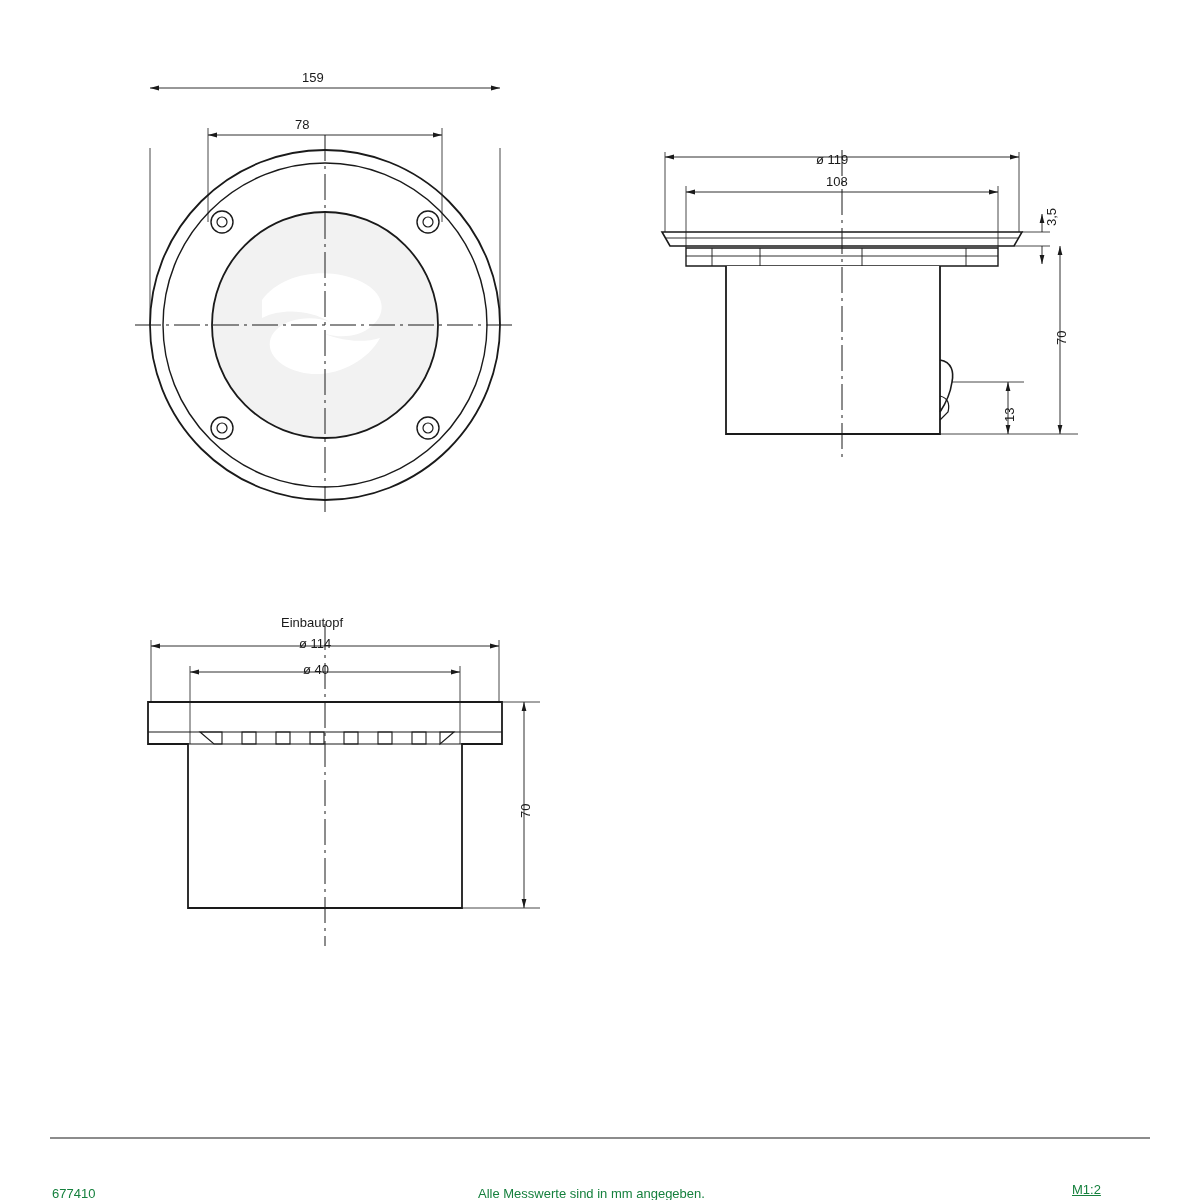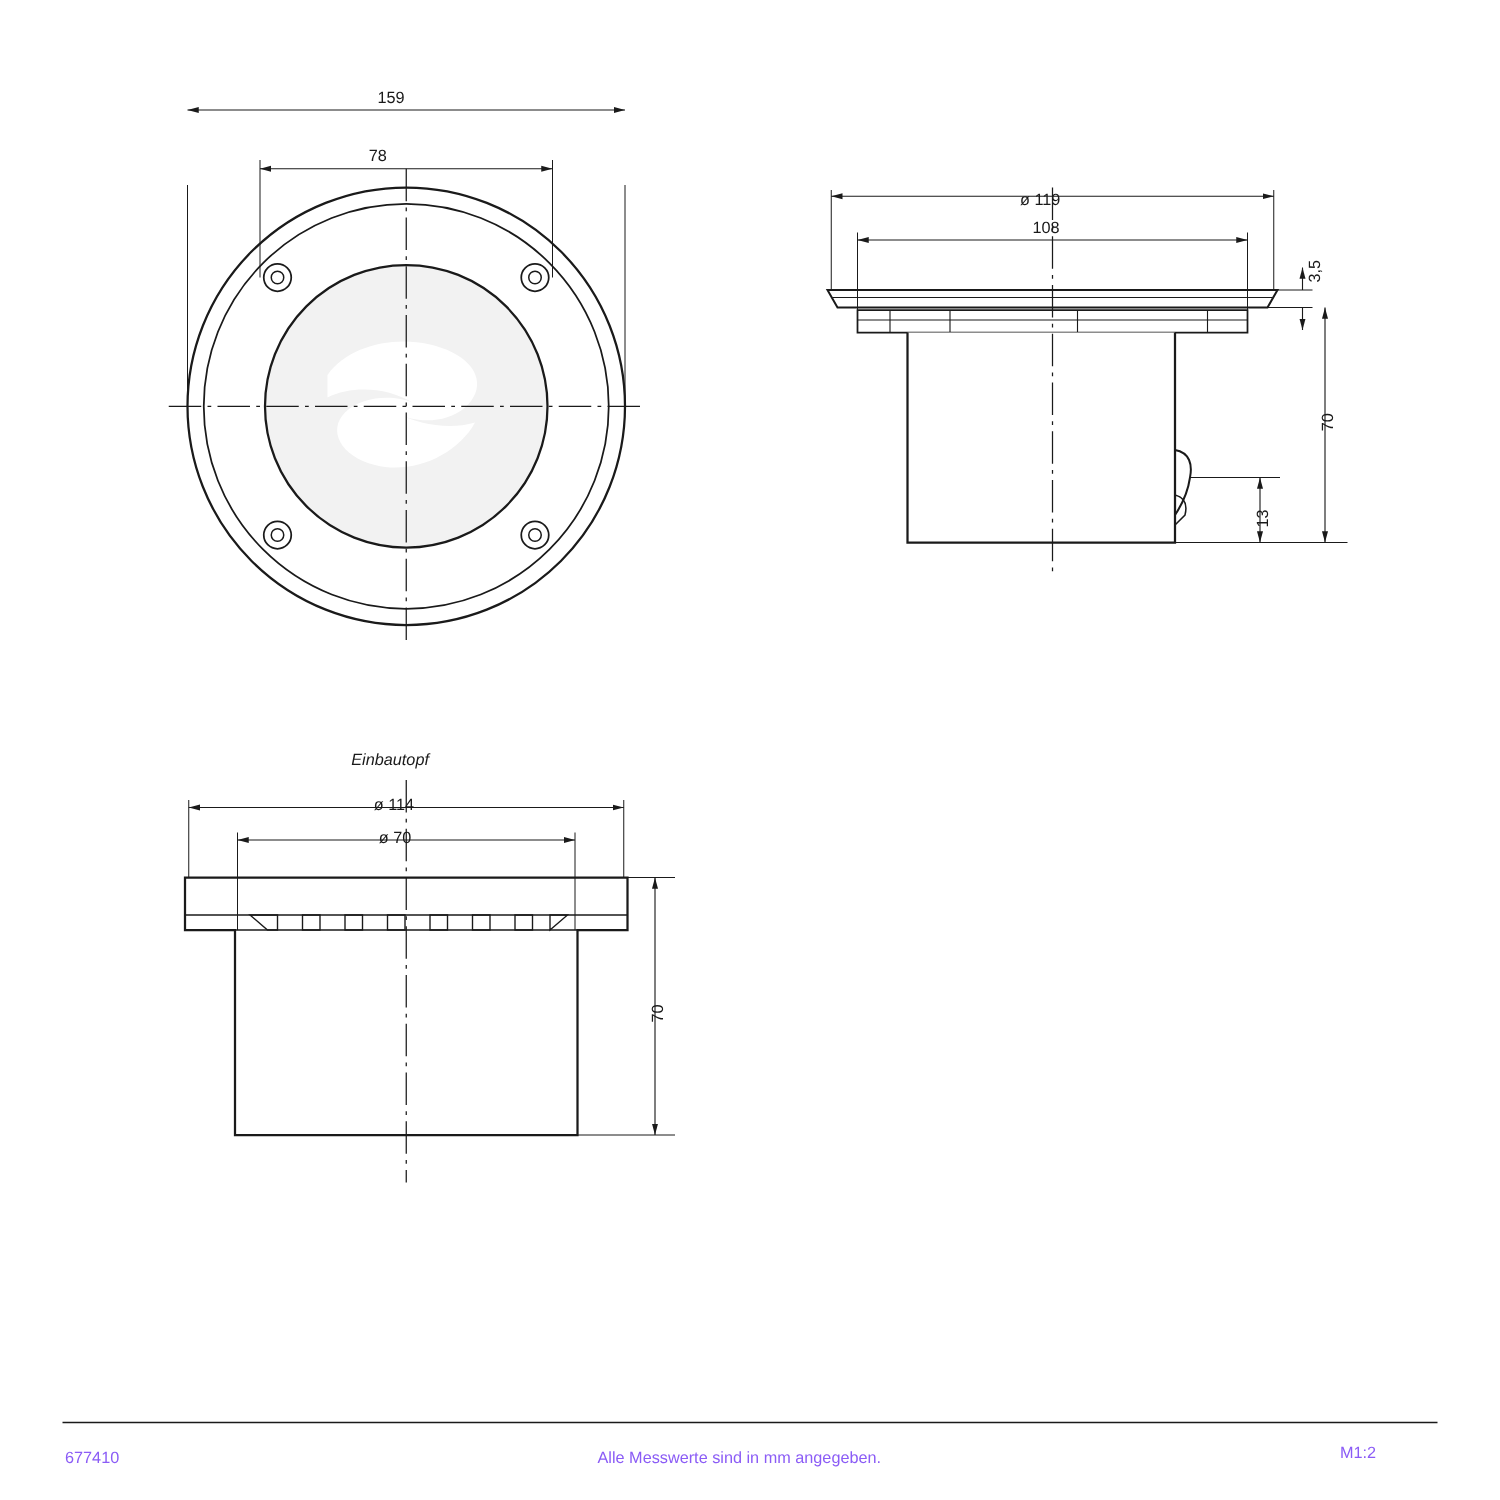--- a/index.html
+++ b/index.html
@@ -17,26 +17,27 @@
   }
   #sheet {
     position: absolute;
     left: 0; top: 0;
     width: 1200px;
     height: 1200px;
   }
   .footer-text {
     position: absolute;
     font-size: 13px;
-    color: #8b5cf6;
+    color: #15803d;
     white-space: nowrap;
+    margin-top: 28px;
   }
   #footer-left  { left: 52px;  top: 1158px; }
   #footer-center{ left: 478px; top: 1158px; }
-  #footer-right { left: 1072px;top: 1154px; }
+  #footer-right { left: 1072px;top: 1154px; text-decoration: underline; }
   .dim-label {
     position: absolute;
     font-size: 13px;
     color: #1a1a1a;
     white-space: nowrap;
   }
   .vert {
     transform: rotate(-90deg);
     transform-origin: left top;
   }
@@ -194,20 +195,20 @@
 
 <div class="dim-label" style="left:302px; top:70px;">159</div>
 <div class="dim-label" style="left:295px; top:117px;">78</div>
 
 <div class="dim-label" style="left:816px; top:152px;">ø 119</div>
 <div class="dim-label" style="left:826px; top:174px;">108</div>
 <div class="dim-label vert" style="left:1044px; top:226px;">3,5</div>
 <div class="dim-label vert" style="left:1054px; top:345px;">70</div>
 <div class="dim-label vert" style="left:1002px; top:422px;">13</div>
 
-<div class="caption" style="left:281px; top:600px;font-style:italic;">Einbautopf</div>
+<div class="caption" style="left:281px; top:615px;">Einbautopf</div>
 <div class="dim-label" style="left:299px; top:636px;">ø 114</div>
-<div class="dim-label" style="left:303px; top:662px;">ø 70</div>
+<div class="dim-label" style="left:303px; top:662px;">ø 40</div>
 <div class="dim-label vert" style="left:518px; top:818px;">70</div>
 
 <div class="footer-text" id="footer-left">677410</div>
 <div class="footer-text" id="footer-center">Alle Messwerte sind in mm angegeben.</div>
 <div class="footer-text" id="footer-right">M1:2</div>
 
 </body></html>

